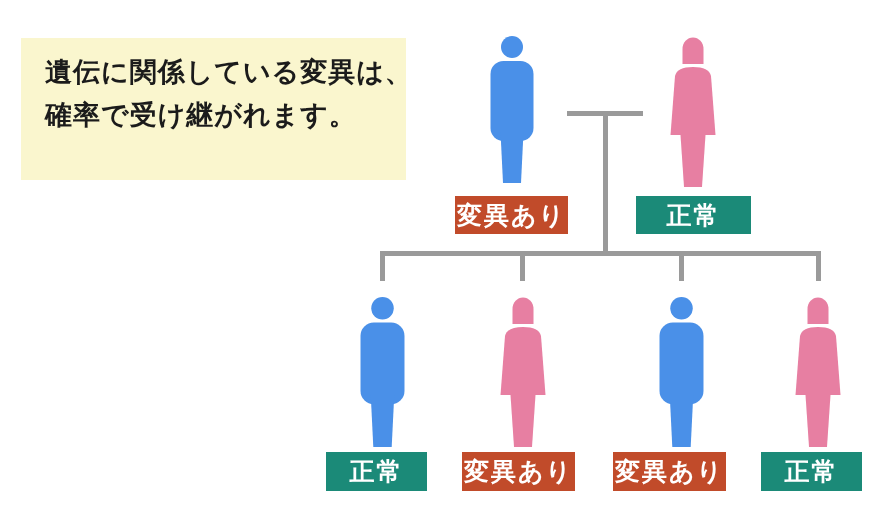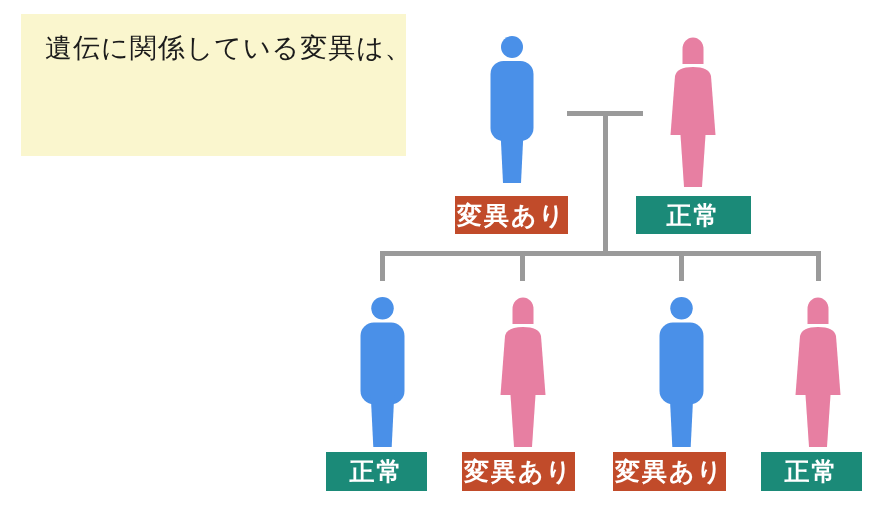--- a/index.html
+++ b/index.html
@@ -5,23 +5,23 @@
   :root{
     --male:#4A90E8; --female:#E77FA2; --mutation-bg:#C14B2A; --normal-bg:#1B8A78;
     --line:#9A9A9A; --info-bg:#FAF6CE; --label-text:#FFFFFF; --text:#1B1B1B;
   }
   html,body{margin:0;padding:0;background:#fff;}
   .canvas{
     position:relative; width:896px; height:512px; background:#ffffff; overflow:hidden;
     font-family:"Liberation Sans", sans-serif;
   }
   .info-box{
-    position:absolute; left:21px; top:14px; width:385px; height:142px;
+    position:absolute; left:21px; top:38px; width:385px; height:142px;
     background:var(--info-bg); box-sizing:border-box; padding:13px 0 0 24px;
-    color:var(--text); font-size:27px; font-weight:normal; line-height:43px;
+    color:var(--text); font-size:27px; font-weight:bold; line-height:43px;
     letter-spacing:1px; white-space:nowrap;
   }
   .hline,.vline{position:absolute; background:var(--line);}
   .person{position:absolute;}
   .person.male *{fill:var(--male);}
   .person.female *{fill:var(--female);}
   .status-label{
     position:absolute; display:flex; align-items:center; justify-content:center;
     color:var(--label-text); font-weight:bold; font-size:25px; letter-spacing:2px;
     box-sizing:border-box;
@@ -29,20 +29,21 @@
   .status-mutation{background:var(--mutation-bg);text-align:center;}
   .status-normal{background:var(--normal-bg);text-align:center;}
 </style>
 </head>
 <body>
 
 <div class="canvas">
 
   <div class="info-box">
     <div>遺伝に関係している変異は、</div>
+    <div>確率で受け継がれます。</div>
   </div>
 
   <div class="hline" style="left:567px; top:111px; width:76px; height:5px;"></div>
   <div class="vline" style="left:603px; top:111px; width:5px; height:145px;"></div>
   <div class="hline" style="left:380px; top:251px; width:441px; height:5px;"></div>
   <div class="vline" style="left:380px; top:251px; width:5px; height:30px;"></div>
   <div class="vline" style="left:520px; top:251px; width:5px; height:30px;"></div>
   <div class="vline" style="left:679px; top:251px; width:5px; height:30px;"></div>
   <div class="vline" style="left:816px; top:251px; width:5px; height:30px;"></div>
 

